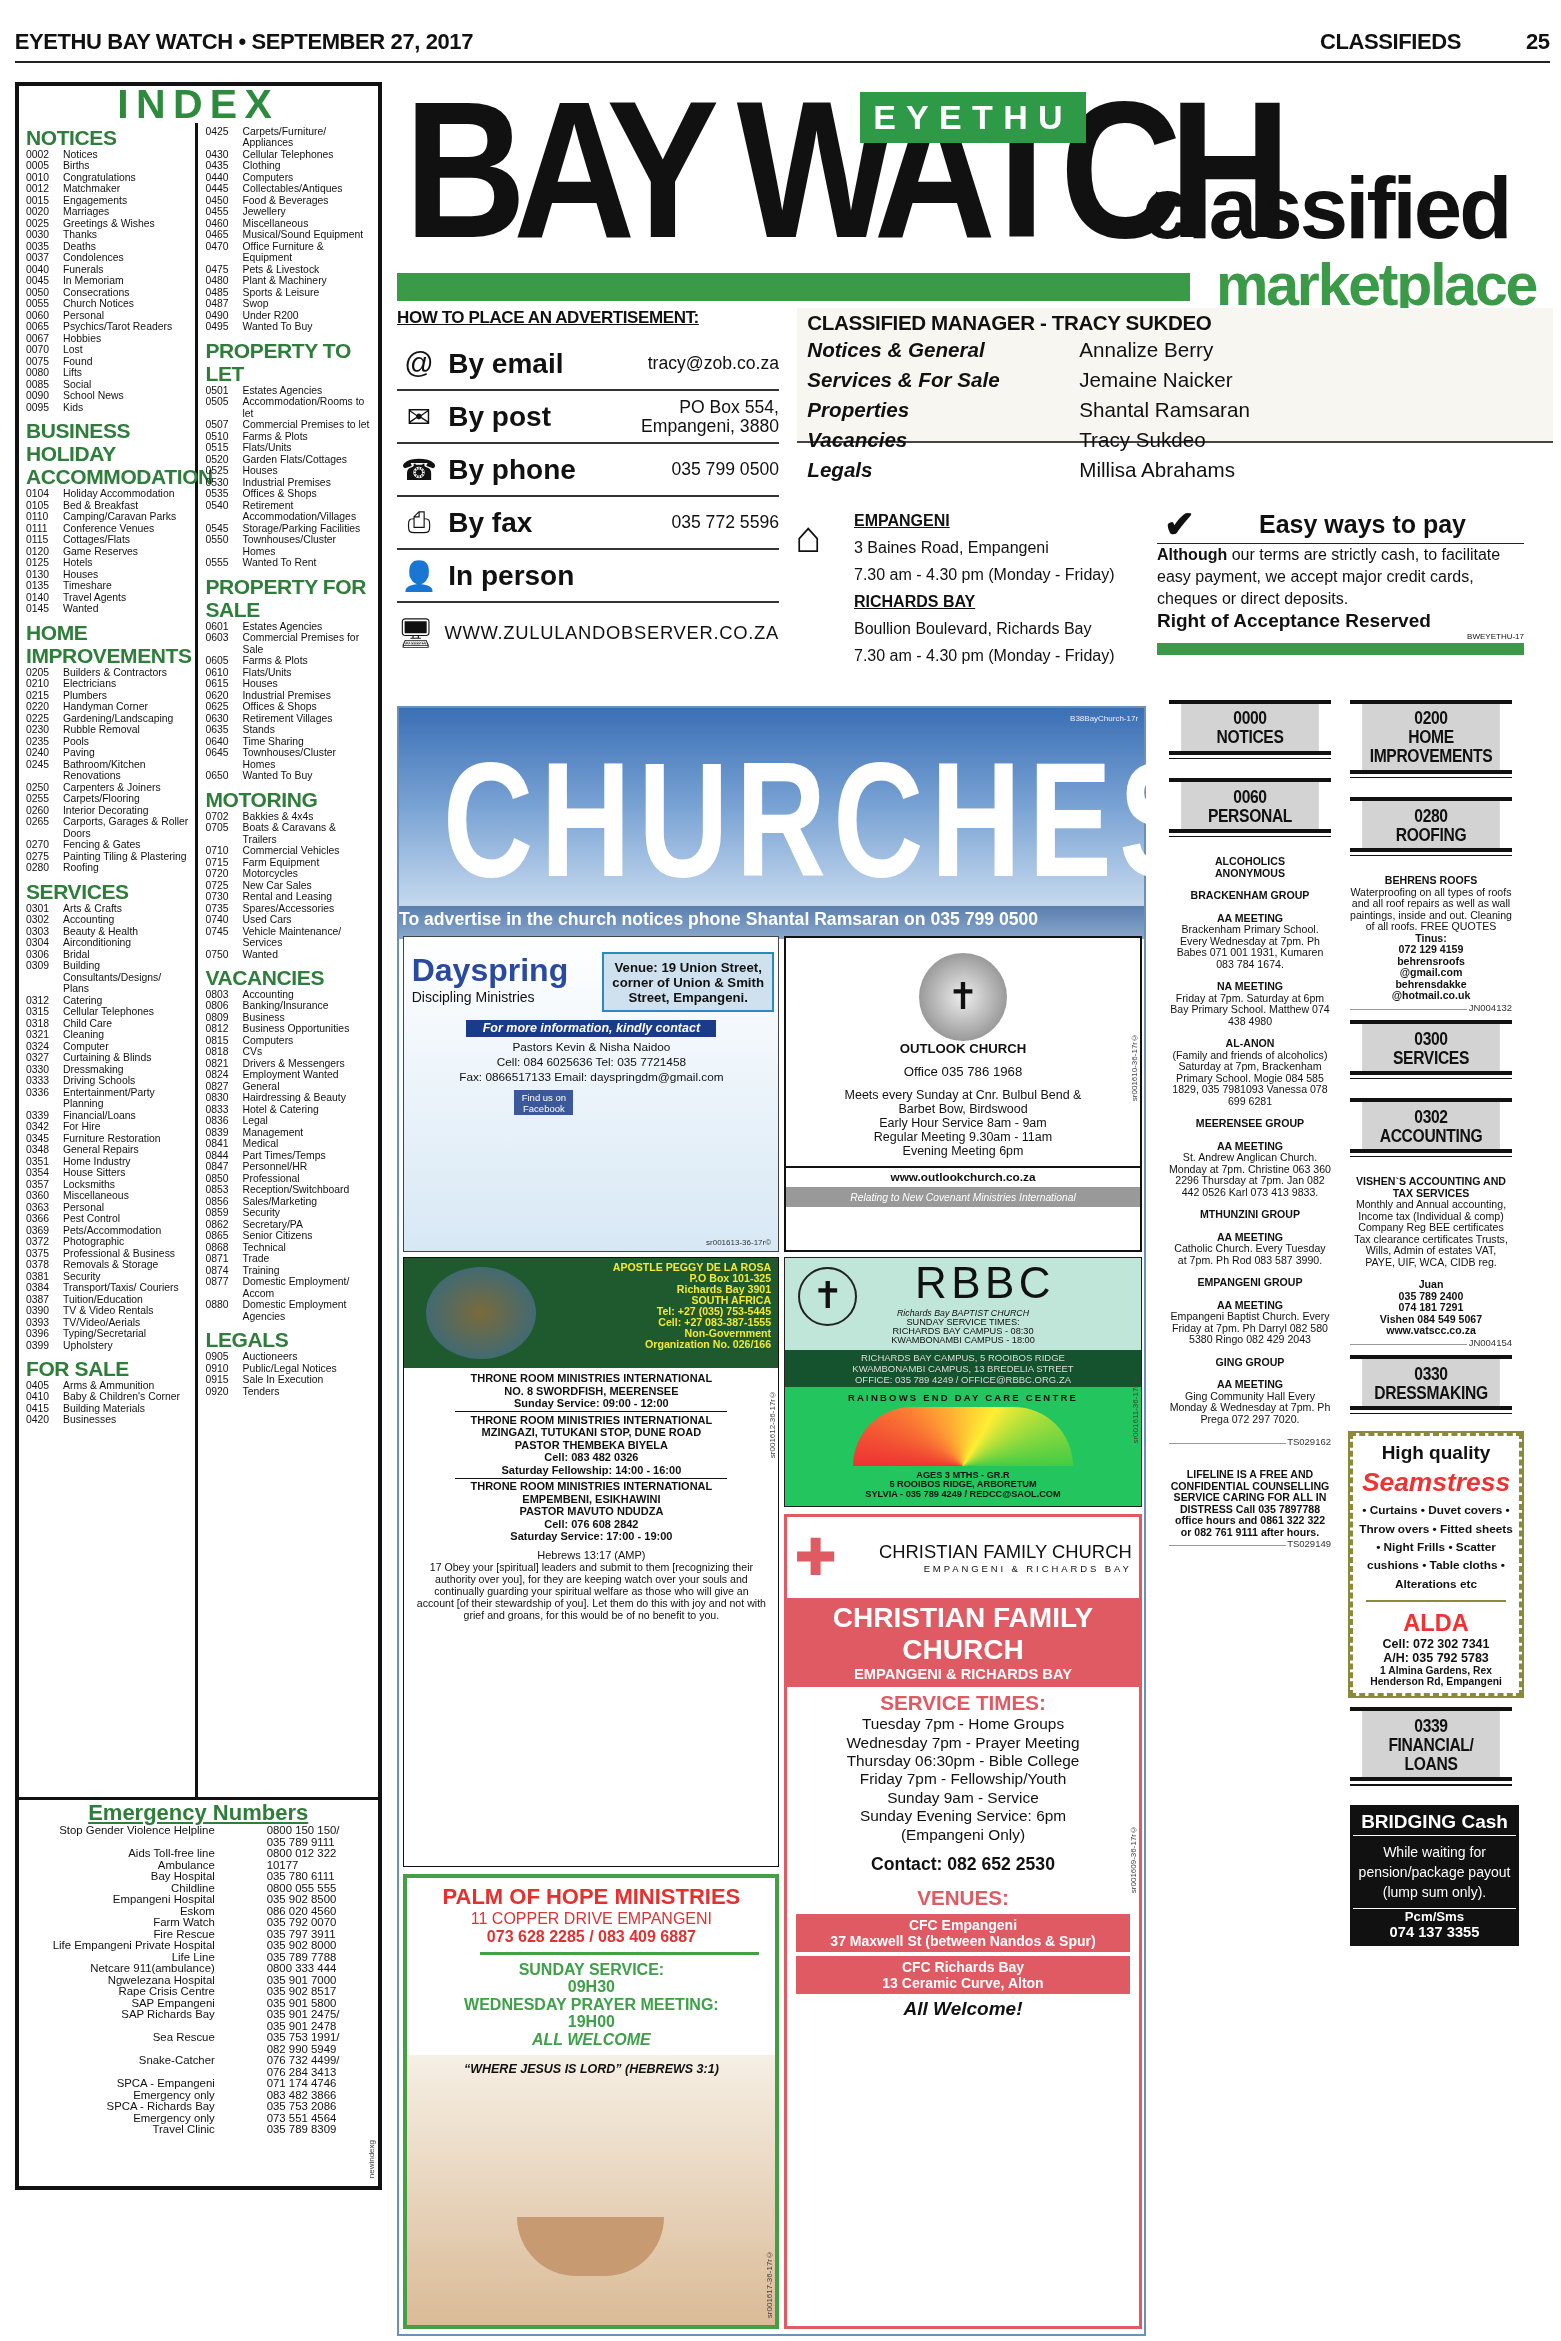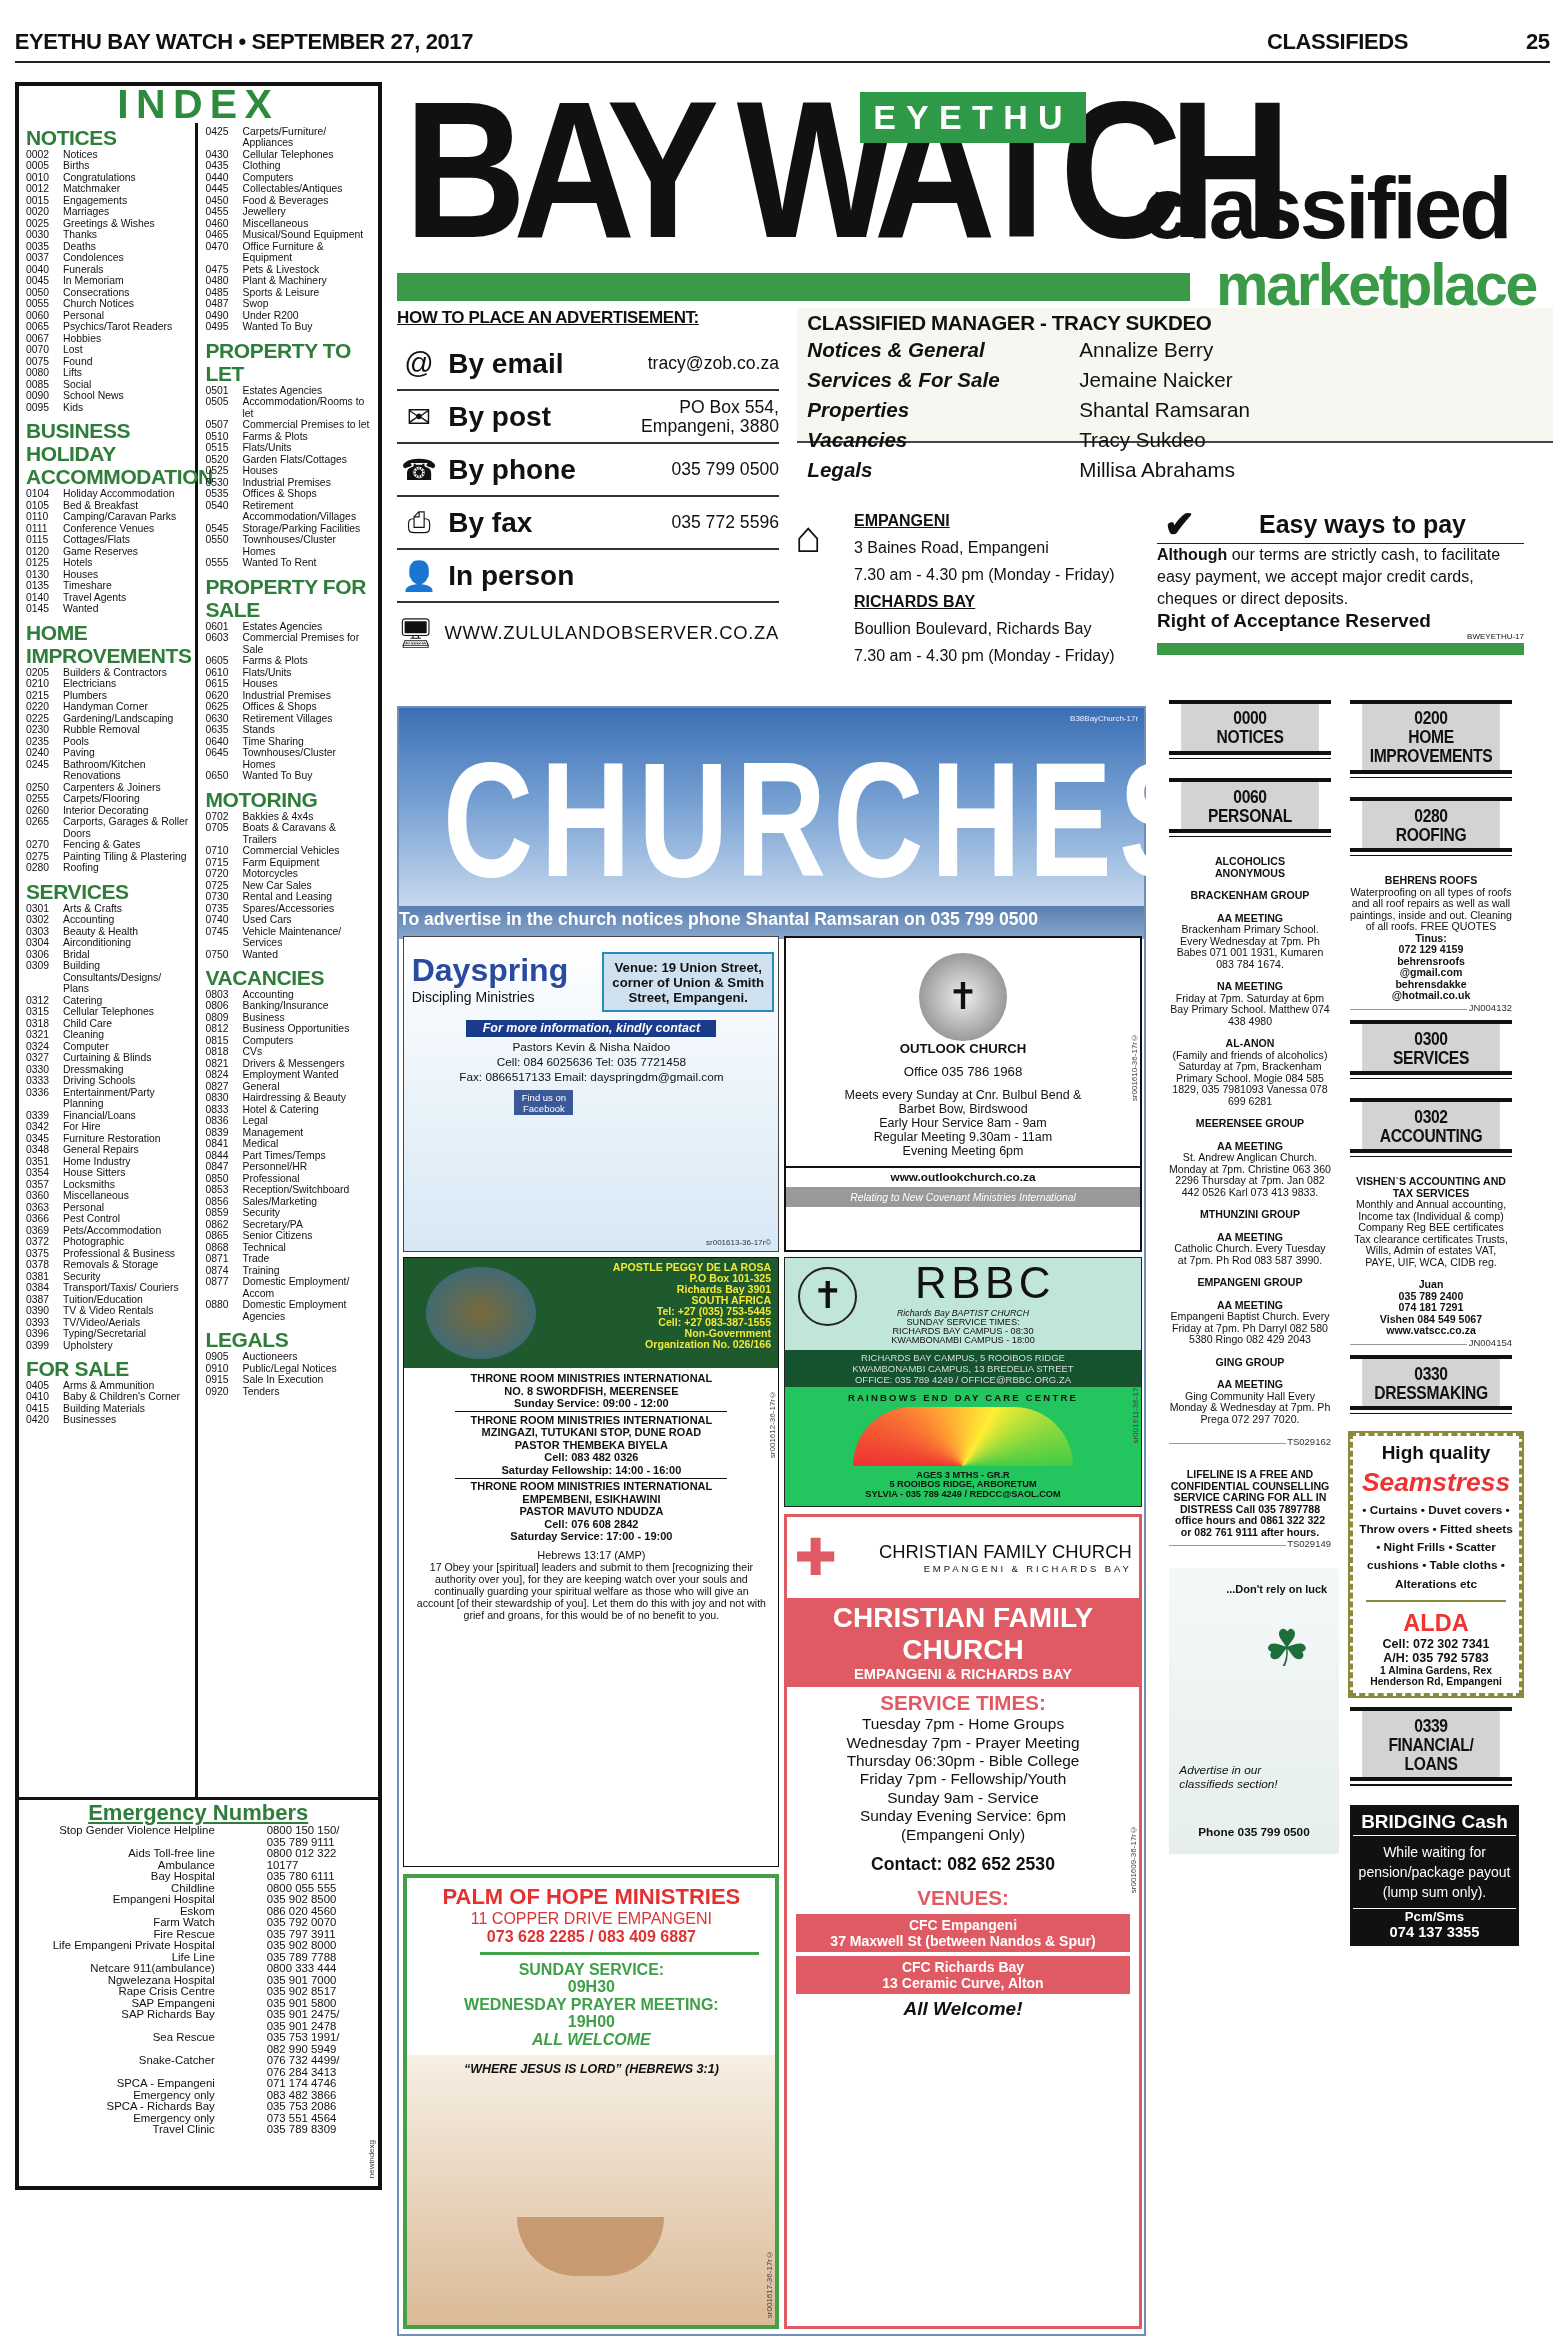--- a/index.html
+++ b/index.html
@@ -1,19 +1,19 @@
 <!DOCTYPE html>
 <html style="font-size:11.8px"><head>
 <meta charset="utf-8">
 <style>
 *{box-sizing:border-box;margin:0;padding:0}
 body{width:1561px;height:2342px;background:#fff;font-family:"Liberation Sans",sans-serif;color:#111;position:relative;overflow:hidden}
 .abs{position:absolute}
 .hdr{left:14.7px;top:26.4px;width:1535px;height:37px;display:flex;justify-content:space-between;align-items:center;font-weight:bold;font-size:22px;letter-spacing:-0.4px;border-bottom:2.9px solid #222;padding-bottom:2.9px}
-.hdr .r{display:flex;gap:118px}
+.hdr .r{display:flex;gap:65px}
 
 .index{left:14.7px;top:82px;width:367px;height:2108px;border:4.4px solid #111}
 .index-title{text-align:center;color:#2e8b3e;font-weight:bold;font-size:41px;letter-spacing:7.3px;line-height:37px}
 .icols{display:flex;height:1674px}
 .icol{width:50%;padding:2.9px 5.9px 0 7.3px;font-size:10.4px;line-height:11.5px}
 .icol.l{border-right:3.7px solid #111}
 .sec{color:#2e7d3a;font-weight:bold;font-size:21px;line-height:23px;margin-top:5.9px;letter-spacing:-0.4px}
 .sec:first-child{margin-top:0}
 .it{display:flex}
 .it .c{width:37px;flex-shrink:0}
@@ -1232,26 +1232,20 @@
   <div class="refl">
       <span class="ln"></span>
       <span>TS029162</span>
     </div>
   <div class="sp" style="height:22px"></div>
   <div class="cl" style="font-weight:bold">LIFELINE IS A FREE AND CONFIDENTIAL COUNSELLING SERVICE CARING FOR ALL IN DISTRESS Call 035 7897788 office hours and 0861 322 322 or 082 761 9111 after hours.</div>
   <div class="refl">
       <span class="ln"></span>
       <span>TS029149</span>
     </div>
-  <div style="margin-top:19px;width:170px;height:286px;background:linear-gradient(180deg,#f5f8f8,#e6eeee);position:relative">
-    <div style="text-align:right;padding:14.7px 11.8px 0 0;font-weight:bold;font-size:11px">...Don't rely on luck</div>
-    <div style="position:absolute;left:95px;top:51px;font-size:51px;color:#1d6e3a">☘</div>
-    <div style="position:absolute;left:10.3px;top:195px;font-style:italic;font-size:11.8px;text-align:left;width:110px">Advertise in our classifieds section!</div>
-    <div style="position:absolute;left:0;width:100%;top:257px;font-weight:bold;font-size:11.8px">Phone 035 799 0500</div>
-  </div>
 </div>
 
 <div class="rc" style="left:1350px;top:700px">
   <div id="c2-cat-0">
       <div>
         <div class="cat">
           <div class="in">
             <div>0200</div>
             <div>HOME IMPROVEMENTS</div>
           </div>

